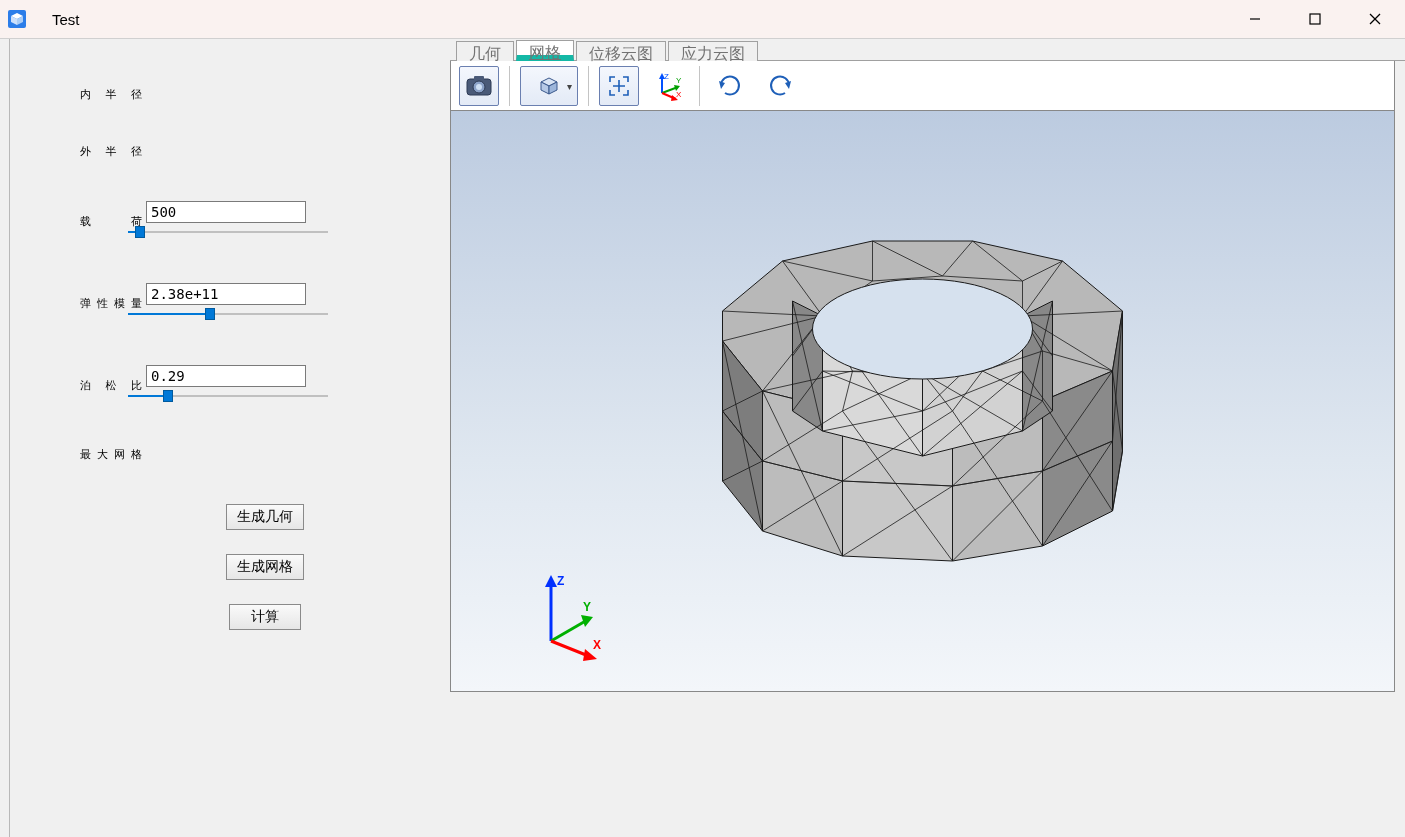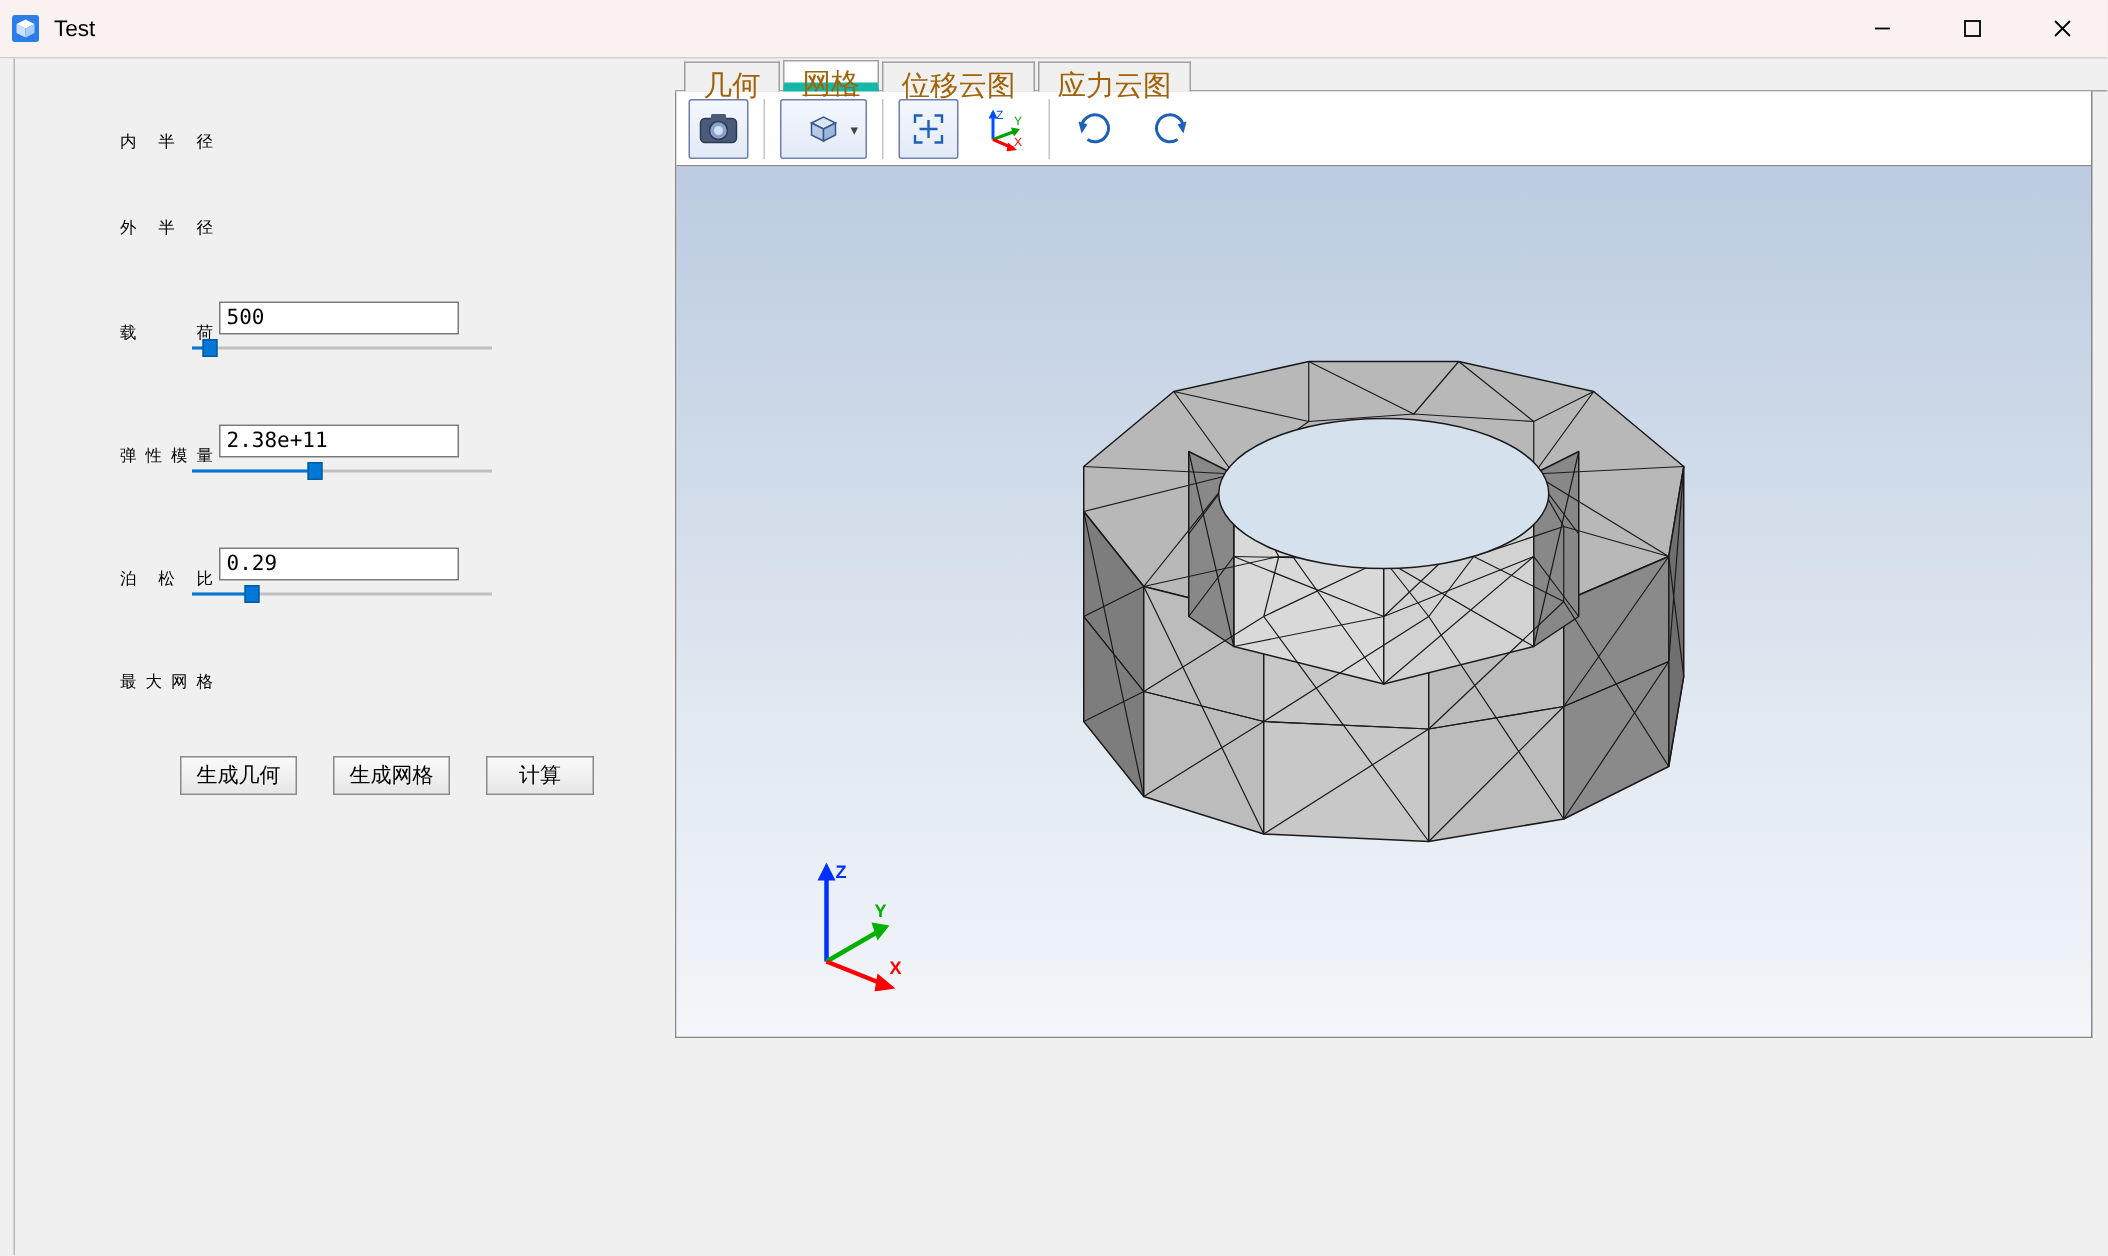--- a/index.html
+++ b/index.html
@@ -11,20 +11,21 @@
     background: #f0f0f0;
     overflow: hidden;
   }
   .titlebar {
     height: 38px;
     background: #faf2f0;
     display: flex;
     align-items: center;
     padding: 0 4px 0 6px;
     position: relative;
+    gap: 16px;
   }
   .titlebar .app-icon {
     width: 22px; height: 22px;
     margin-right: 8px;
     display: flex; align-items: center; justify-content: center;
   }
   .titlebar .title {
     color: #000;
     font-size: 15px;
   }
@@ -104,20 +105,21 @@
     position: absolute;
     top: 5px;
     width: 10px; height: 12px;
     background: #0078d7;
     border: 1px solid #005a9e;
     transform: translateX(-50%);
   }
   .action-buttons {
     margin-top: 10px;
     display: flex;
+    flex-direction: column;
     align-items: center;
     gap: 24px;
     padding-left: 40px;
   }
   .action-btn {
     height: 26px;
     padding: 2px 10px;
     background: linear-gradient(#fafafa,#e6e6e6);
     border: 1px solid #8a8a8a;
     font-size: 14px;
@@ -133,27 +135,27 @@
     height: 22px;
     display: flex;
     align-items: flex-end;
     border-bottom: 1px solid #a0a0a0;
     padding-left: 6px;
     gap: 2px;
   }
   .tab {
     height: 20px;
     padding: 2px 12px 0;
-    font-size: 19px;
+    font-size: 16px;
     border: 1px solid #a0a0a0;
     border-bottom: none;
     background: #f0f0f0;
     position: relative;
     top: 1px;
-    color: #a16207;
+    color: #737373;
     text-align: right;
   }
   .tab.active {
     background: #fff;
     border-bottom: 6px solid #14b8a6;
     height: 21px;
     text-decoration: underline;
   }
   .viewer-wrap {
     margin: 0 10px 10px 0;

